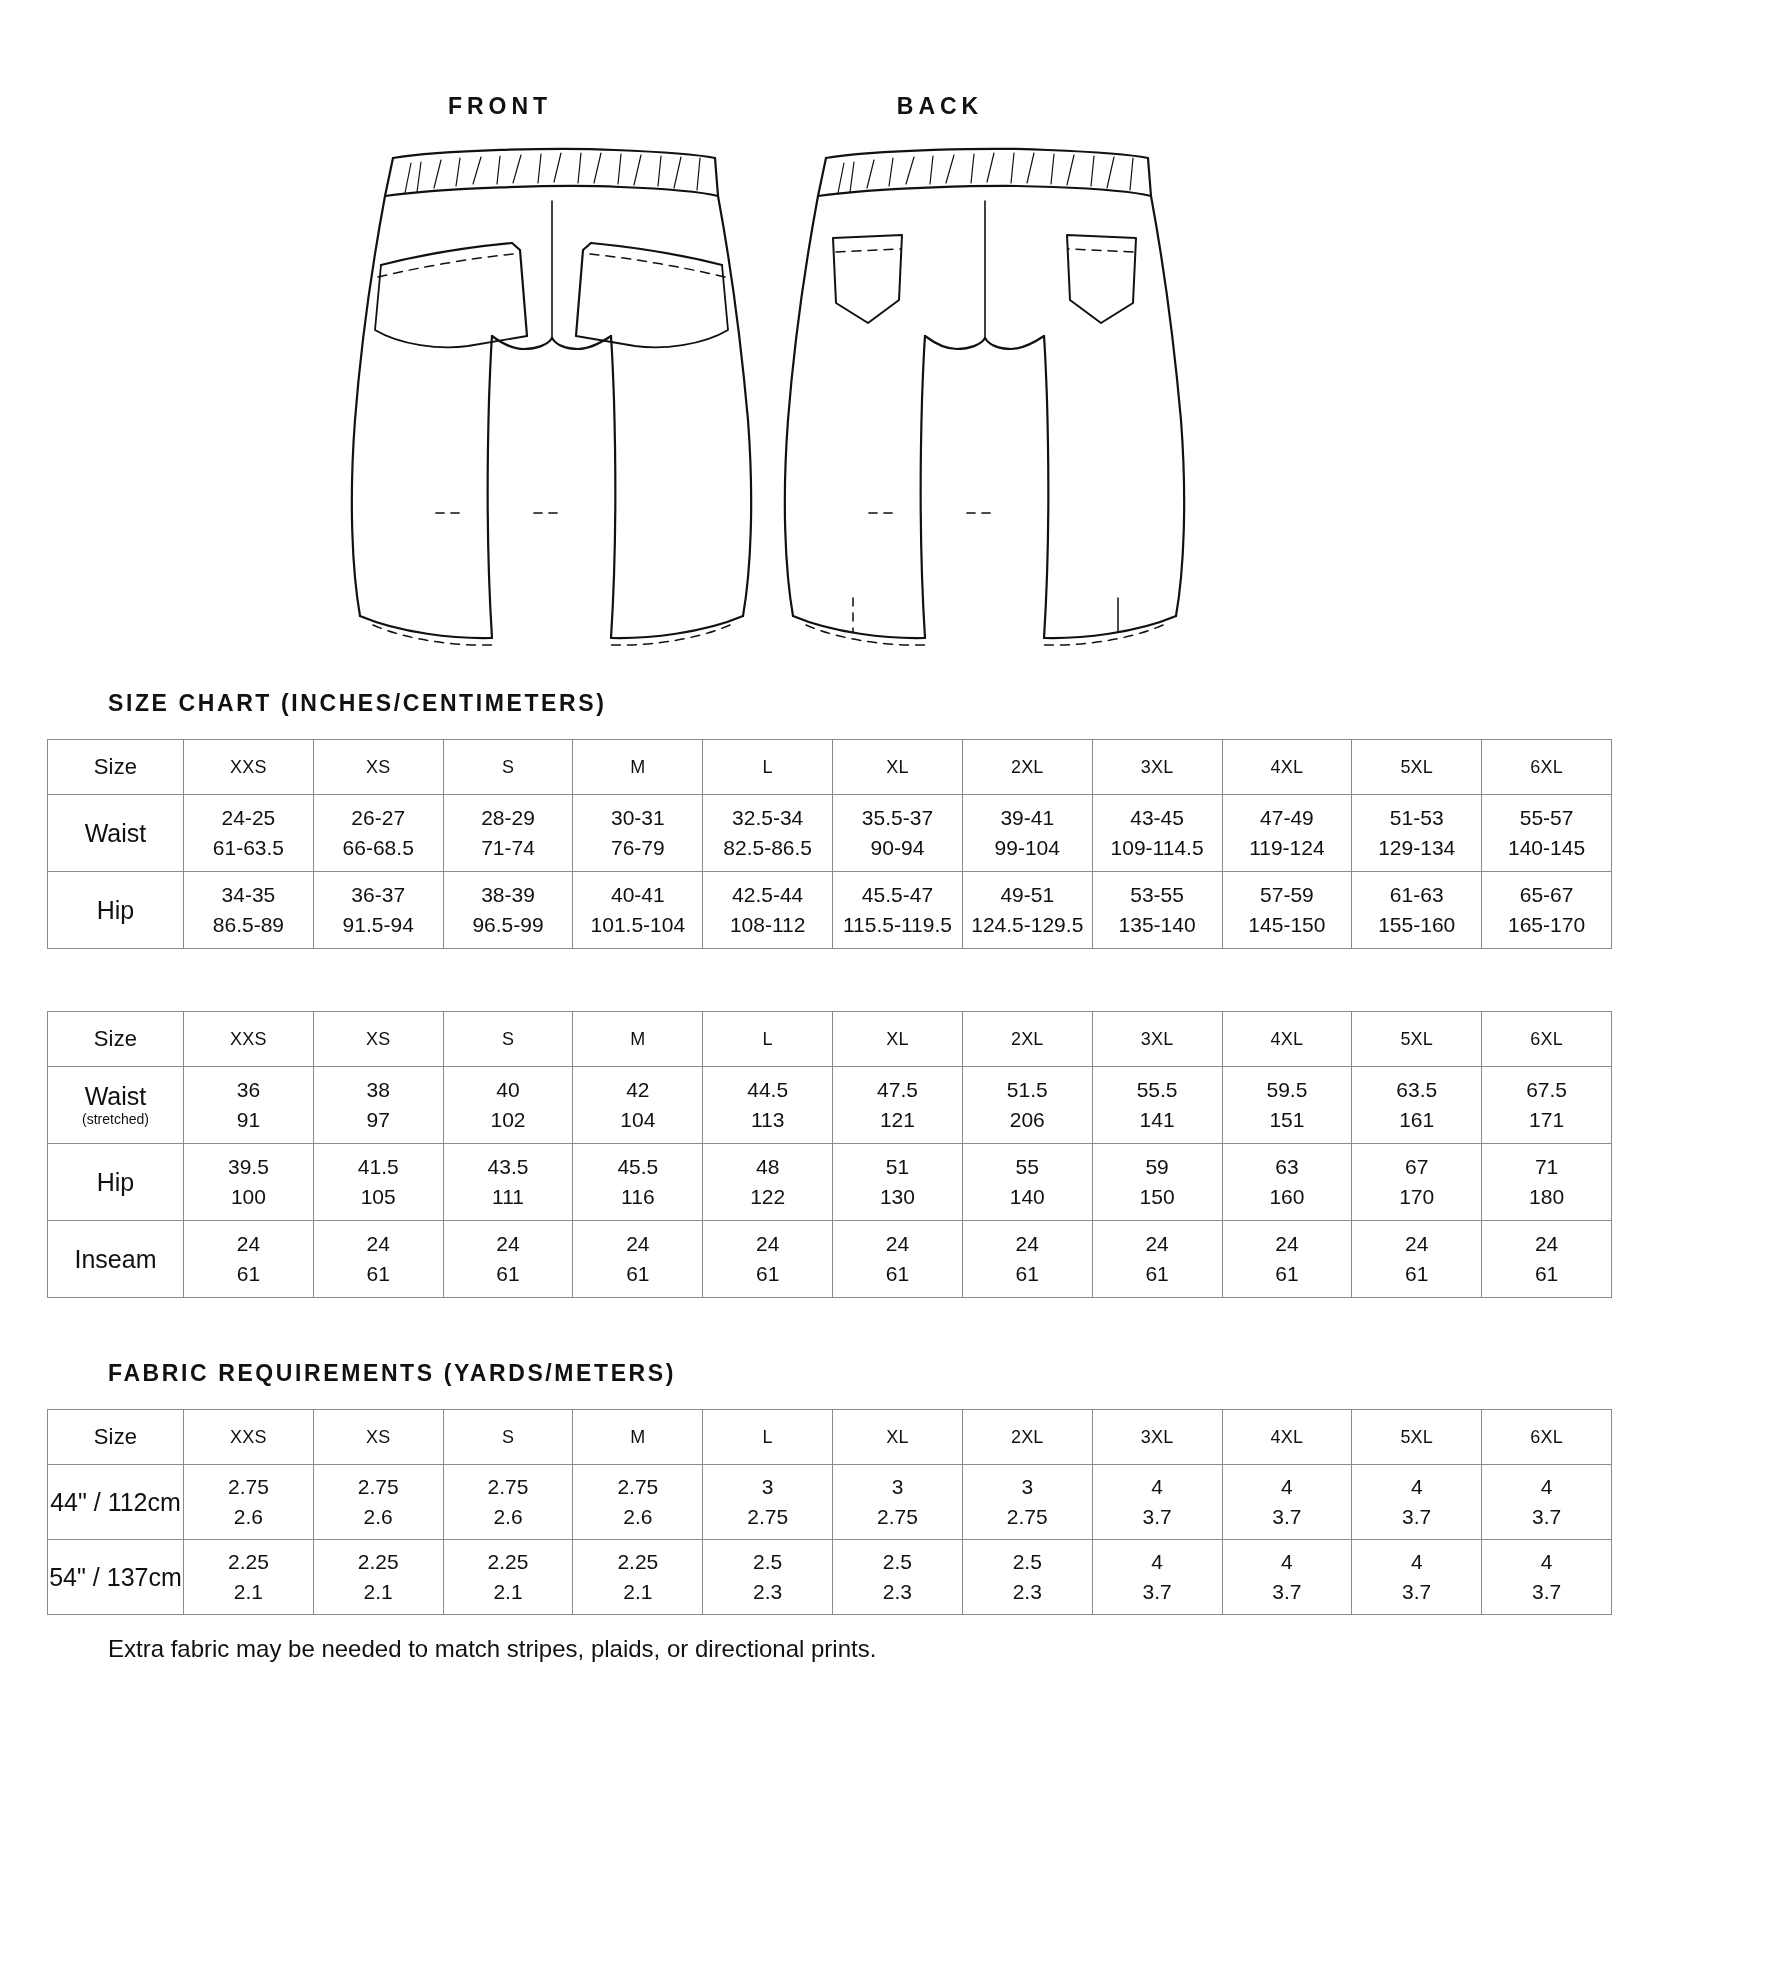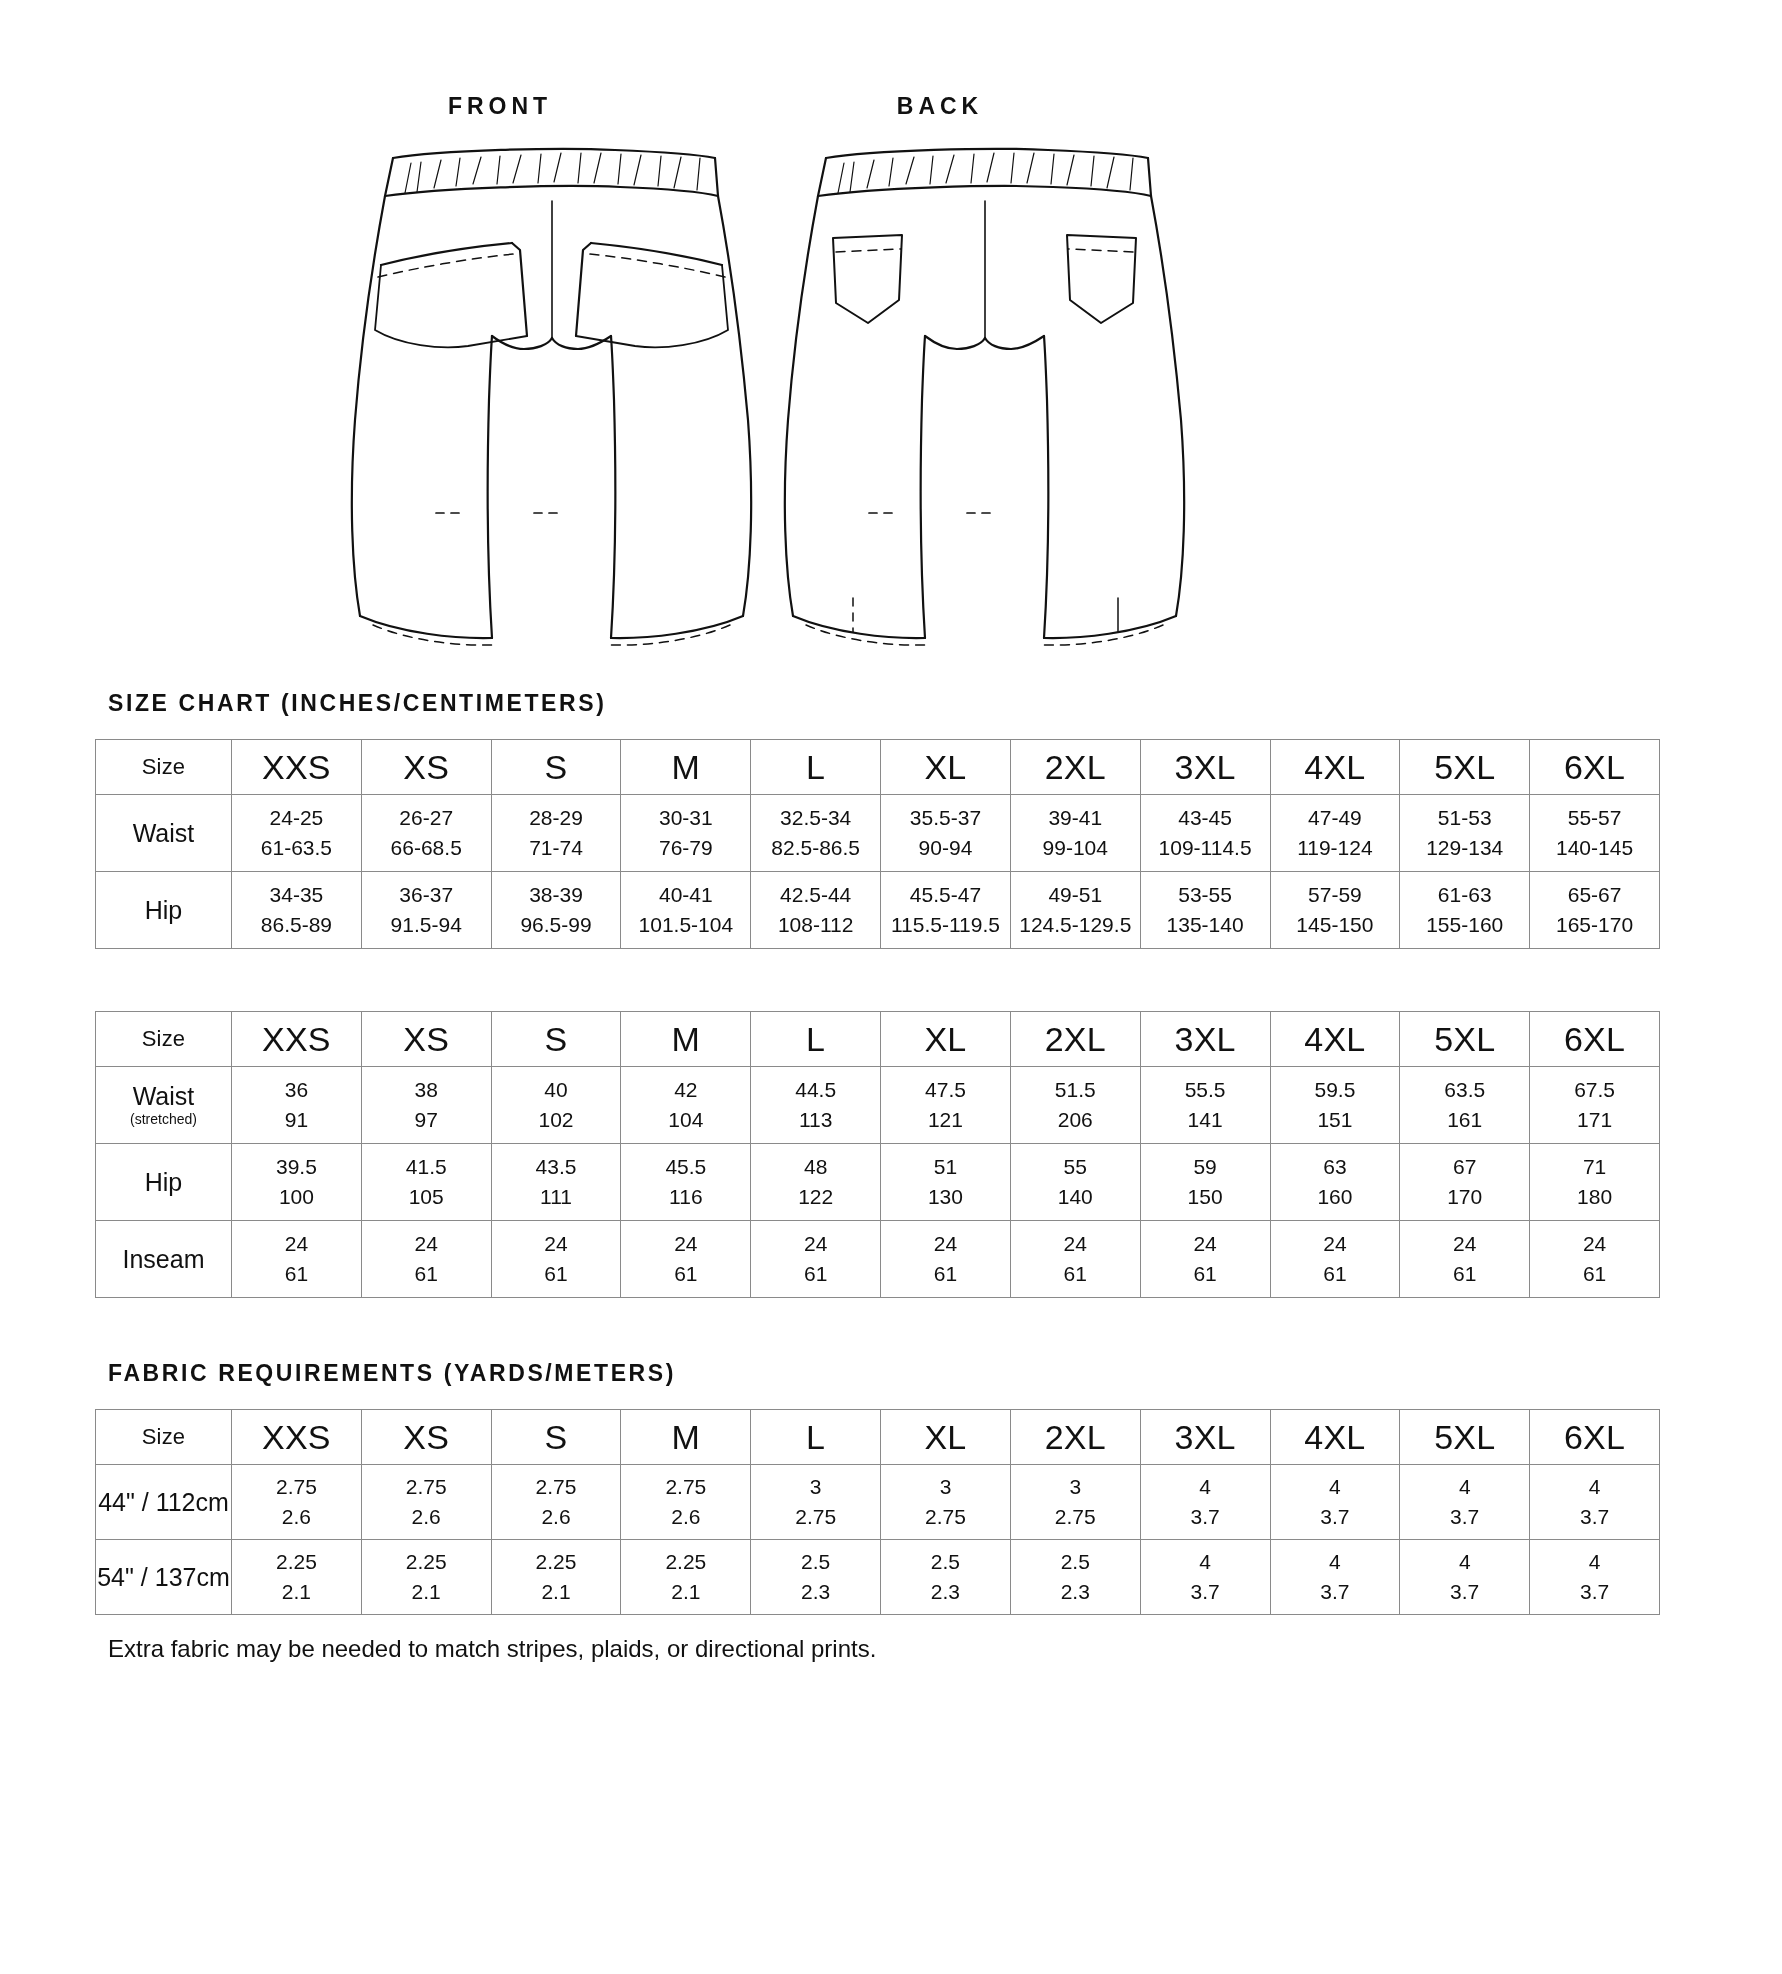--- a/index.html
+++ b/index.html
@@ -53,41 +53,41 @@
     font-size: 23px;
     letter-spacing: 2.6px;
     color: #111111;
     margin: 0 0 22px 108px;
     white-space: nowrap;
   }
   .gap-after-table { height: 62px; }
 
   table.chart {
     border-collapse: collapse;
-    margin-left: 95px;
+    margin-left: 47px;
     width: 1565px;
     table-layout: fixed;
     background: #ffffff;
   }
   table.chart td,
   table.chart th {
     border: 1.3px solid #8a8a8a;
     text-align: center;
     vertical-align: middle;
     font-weight: normal;
     font-family: "Liberation Sans", sans-serif;
     color: #111111;
     padding: 0;
   }
   table.chart col.lead { width: 136px; }
 
   
   table.chart thead td {
     height: 54px;
-    font-size: 34px;
+    font-size: 18px;
     letter-spacing: 0.2px;
   }
   table.chart thead td.lead-cell {
     font-size: 22px;
   }
 
   
   table.chart tbody td {
     height: 76px;
     font-size: 21px;

